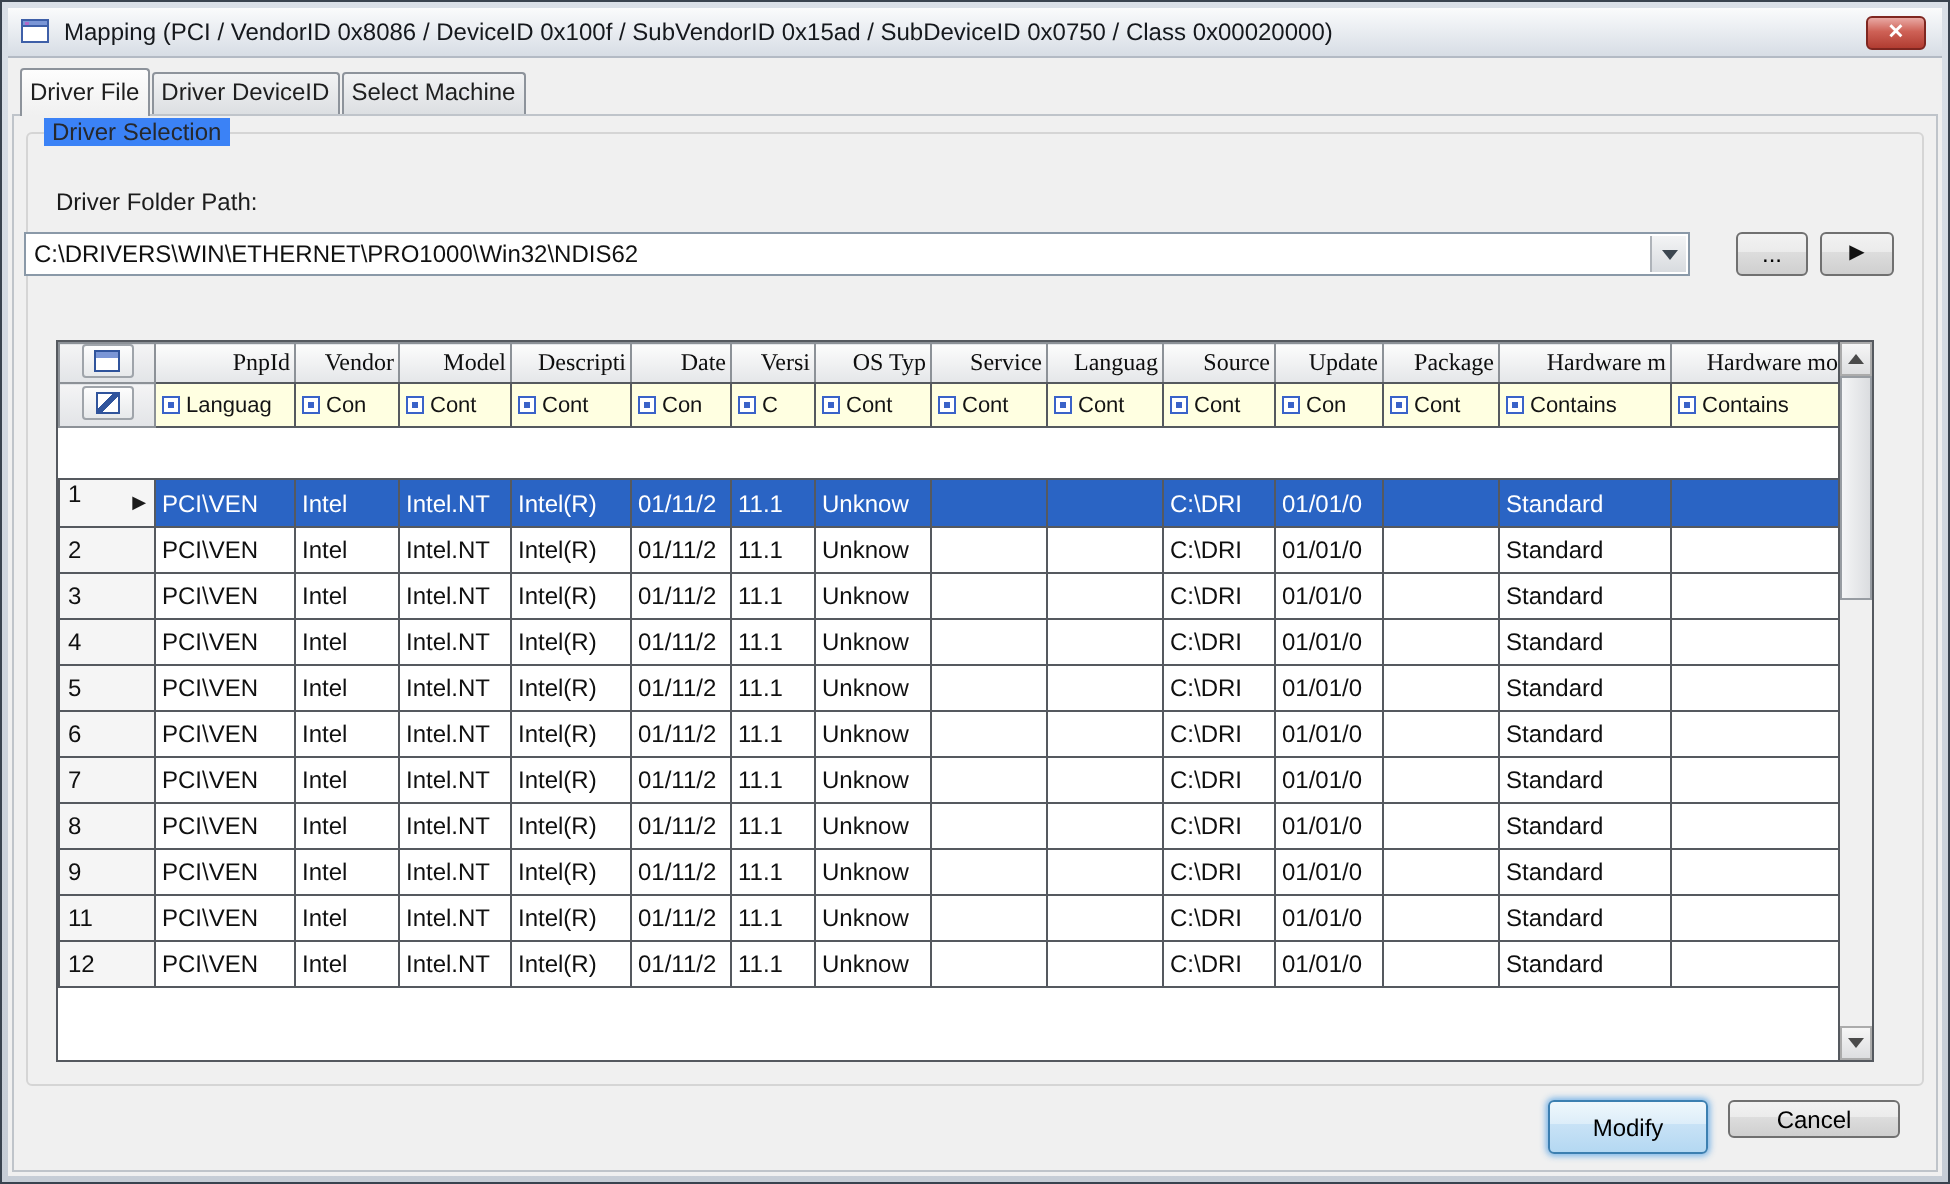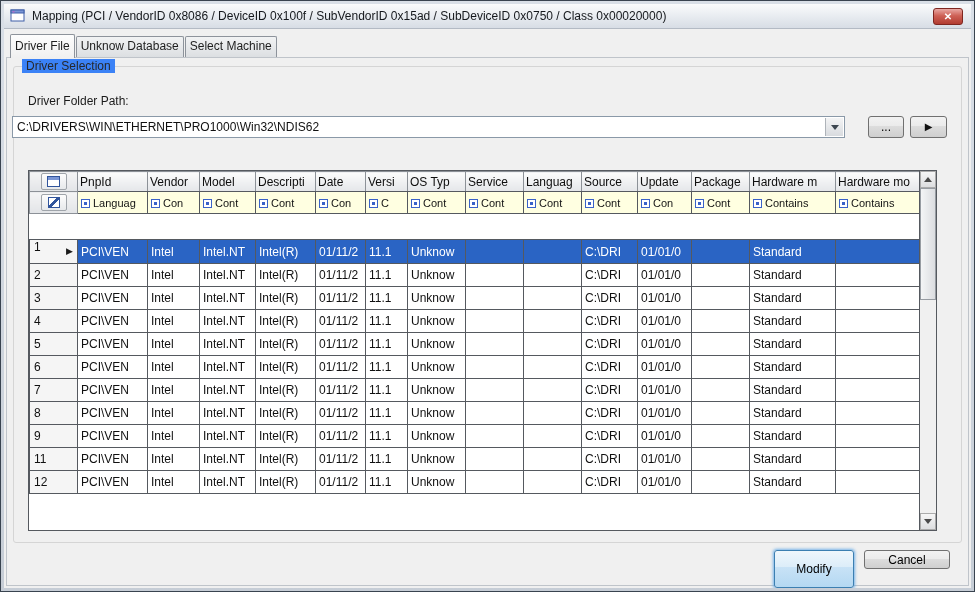--- a/index.html
+++ b/index.html
@@ -52,35 +52,35 @@
     border-top:5px solid #3C4650; }
 
   
   .btn { position:absolute; font-family:"Liberation Sans", sans-serif; font-size:12px; color:#000;
     border:1px solid #707070; border-radius:3px;
     background:linear-gradient(#F2F2F2 0%,#EBEBEB 45%,#DDDDDD 45%,#CFCFCF 100%);
     display:flex; align-items:center; justify-content:center; cursor:default; }
   .btn-browse { left:864px; top:112px; width:36px; height:22px; }
   .btn-play   { left:906px; top:112px; width:37px; height:22px; }
   .playicon { font-size:10px; color:#111; line-height:1; }
-  .btn-modify { left:770px; top:546px; width:80px; height:38px;
+  .btn-modify { left:770px; top:546px; width:80px; height:27px;
     border-color:#3C7FB1; box-shadow:0 0 3px 1px rgba(96,168,230,.85);
     background:linear-gradient(#EFF7FC 0%,#DCEDF9 45%,#C8E2F6 45%,#B4D8F2 100%); }
   .btn-cancel { left:860px; top:546px; width:86px; height:19px; }
 
   
   .gridwrap { position:absolute; left:24px; top:166px; width:909px; height:361px;
     border:1px solid #55595F; background:#FFFFFF; }
   table.grid { border-collapse:collapse; table-layout:fixed; width:892px;
     font-family:"Liberation Sans", sans-serif; }
   .grid th, .grid td { overflow:hidden; white-space:nowrap; }
 
-  .grid th.colhead { height:20px; font-size:12px; font-weight:400; text-align:left;
+  .grid th.colhead { height:20px; font-size:12px; font-weight:400; text-align:right;
     color:#0E0E0E; background:linear-gradient(#FCFCFC,#E4E6E9);
-    border:1px solid #8C9197; border-bottom:1px solid #55595F; padding:0 2px; }
+    border:1px solid #8C9197; border-bottom:1px solid #55595F; padding:0 2px;font-family:Liberation Serif, serif; }
   .grid th.corner { background:linear-gradient(#F4F4F5,#E2E4E7);
     border:1px solid #8C9197; text-align:center; }
   .cornerbtn { width:26px; height:17px; border:1px solid #9FA4AA; border-radius:2px;
     background:linear-gradient(#FDFDFD,#E7E9EB); display:inline-flex;
     align-items:center; justify-content:center; }
   .ic1 { width:13px; height:11px; border:1px solid #30549C; background:#fff; position:relative; display:inline-block; }
   .ic1::before { content:''; position:absolute; left:0; top:0; right:0; height:3px; background:#7A96D6; }
   .ic2 { width:12px; height:11px; border:1px solid #30549C; display:inline-block;
     background:linear-gradient(135deg, #fff 38%, #30549C 38%, #30549C 58%, #fff 58%); }
 
@@ -130,21 +130,21 @@
         </svg>
       </span>
       <span class="title">Mapping (PCI / VendorID 0x8086 / DeviceID 0x100f / SubVendorID 0x15ad / SubDeviceID 0x0750 / Class 0x00020000)</span>
       <span class="close">
         <span class="x">✕</span>
       </span>
     </div>
 
     <div class="tabs">
       <div class="tab active">Driver File</div>
-      <div class="tab">Unknow Database</div>
+      <div class="tab">Driver DeviceID</div>
       <div class="tab">Select Machine</div>
     </div>
     <div class="tabpage"></div>
 
     <div class="groupbox">
       <span class="grouplabel">Driver Selection</span>
     </div>
 
     <div class="pathlabel">Driver Folder Path:</div>
 

